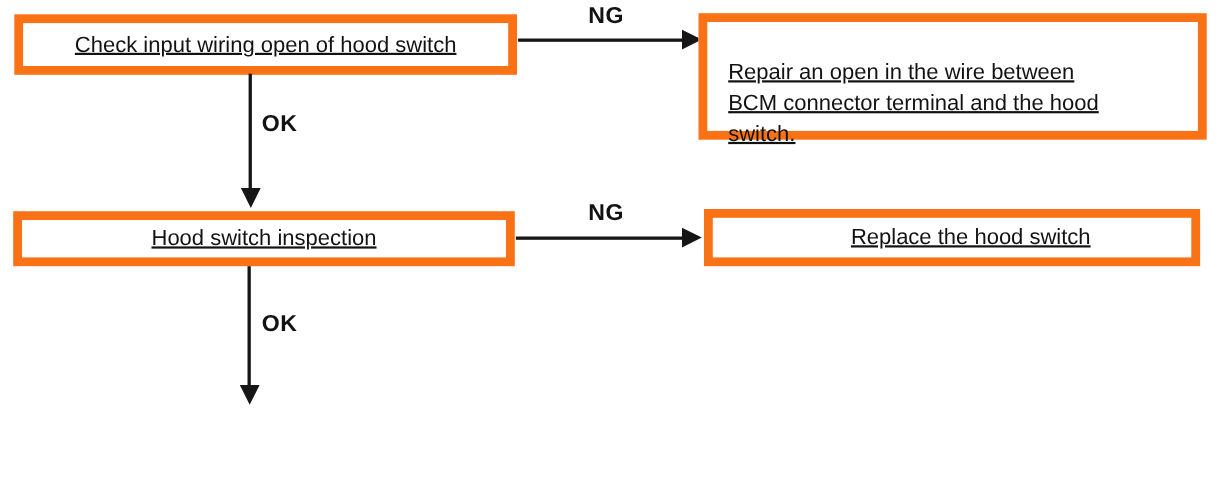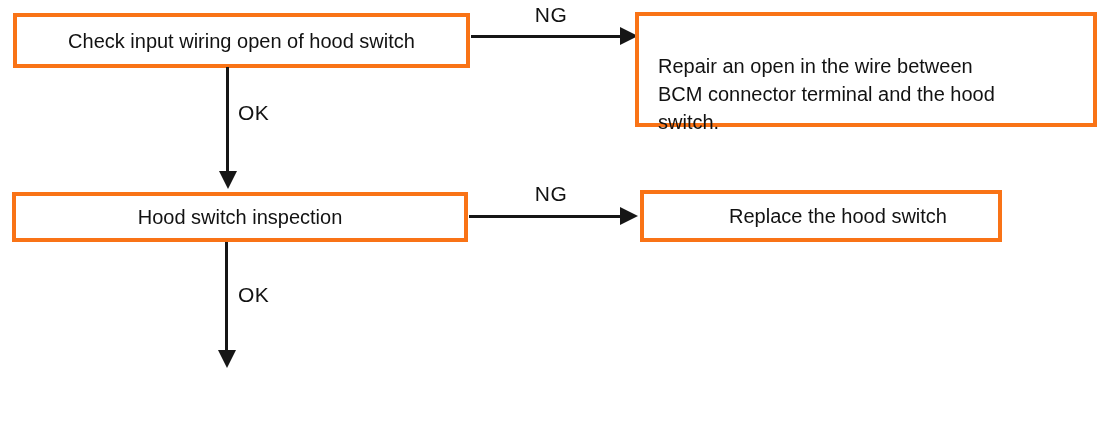--- a/index.html
+++ b/index.html
@@ -8,39 +8,40 @@
     position: relative;
     width: 1120px;
     height: 448px;
     background: #ffffff;
     font-family: "Liberation Sans", sans-serif;
     color: #121212;
     overflow: hidden;
   }
   .node {
     position: absolute;
-    border: 4px solid #f97316;
+    border: 8px solid #f97316;
     background: #ffffff;
     display: flex;
     align-items: center;
     justify-content: center;
     font-size: 20px;
     text-align: center;
     line-height: 24px;
+    text-decoration: underline;
   }
   .node.left-text {
     justify-content: flex-start;
     text-align: left;
     padding-left: 19px;
     line-height: 28px;
   }
   .node.left-text .wrap { display: inline-block; width: 352px; margin-top: 48px; }
   .edge-label {
     position: absolute;
-    font-weight: normal;
+    font-weight: bold;
     font-size: 21px;
     letter-spacing: 0.5px;
     color: #121212;
   }
   .edge-label.center { text-align: center; }
   .hline { position: absolute; height: 3px; background: #161616; }
   .vline { position: absolute; width: 3px; background: #161616; }
   .head-right {
     position: absolute; width: 0; height: 0;
     border-top: 9px solid transparent;
@@ -76,21 +77,21 @@
   <div class="edge-label" style="left:238px; top:101px;">OK</div>
 
   <div class="node" style="left:12px; top:192px; width:456px; height:50px;">
     <span>Hood switch inspection</span>
   </div>
 
   <div class="edge-label center" style="left:527px; top:182px; width:48px;">NG</div>
   <div class="hline" style="left:469px; top:215px; width:154px;"></div>
   <div class="head-right" style="left:620px; top:207px;"></div>
 
-  <div class="node" style="left:640px; top:190px; width:362px; height:52px;padding-left:34px;">
+  <div class="node" style="left:640px; top:190px; width:451px; height:52px;padding-left:34px;">
     <span>Replace the hood switch</span>
   </div>
 
   <div class="vline" style="left:225px; top:242px; height:110px;"></div>
   <div class="head-down" style="left:218px; top:350px;"></div>
   <div class="edge-label" style="left:238px; top:283px;">OK</div>
 
 
 </div>
 

